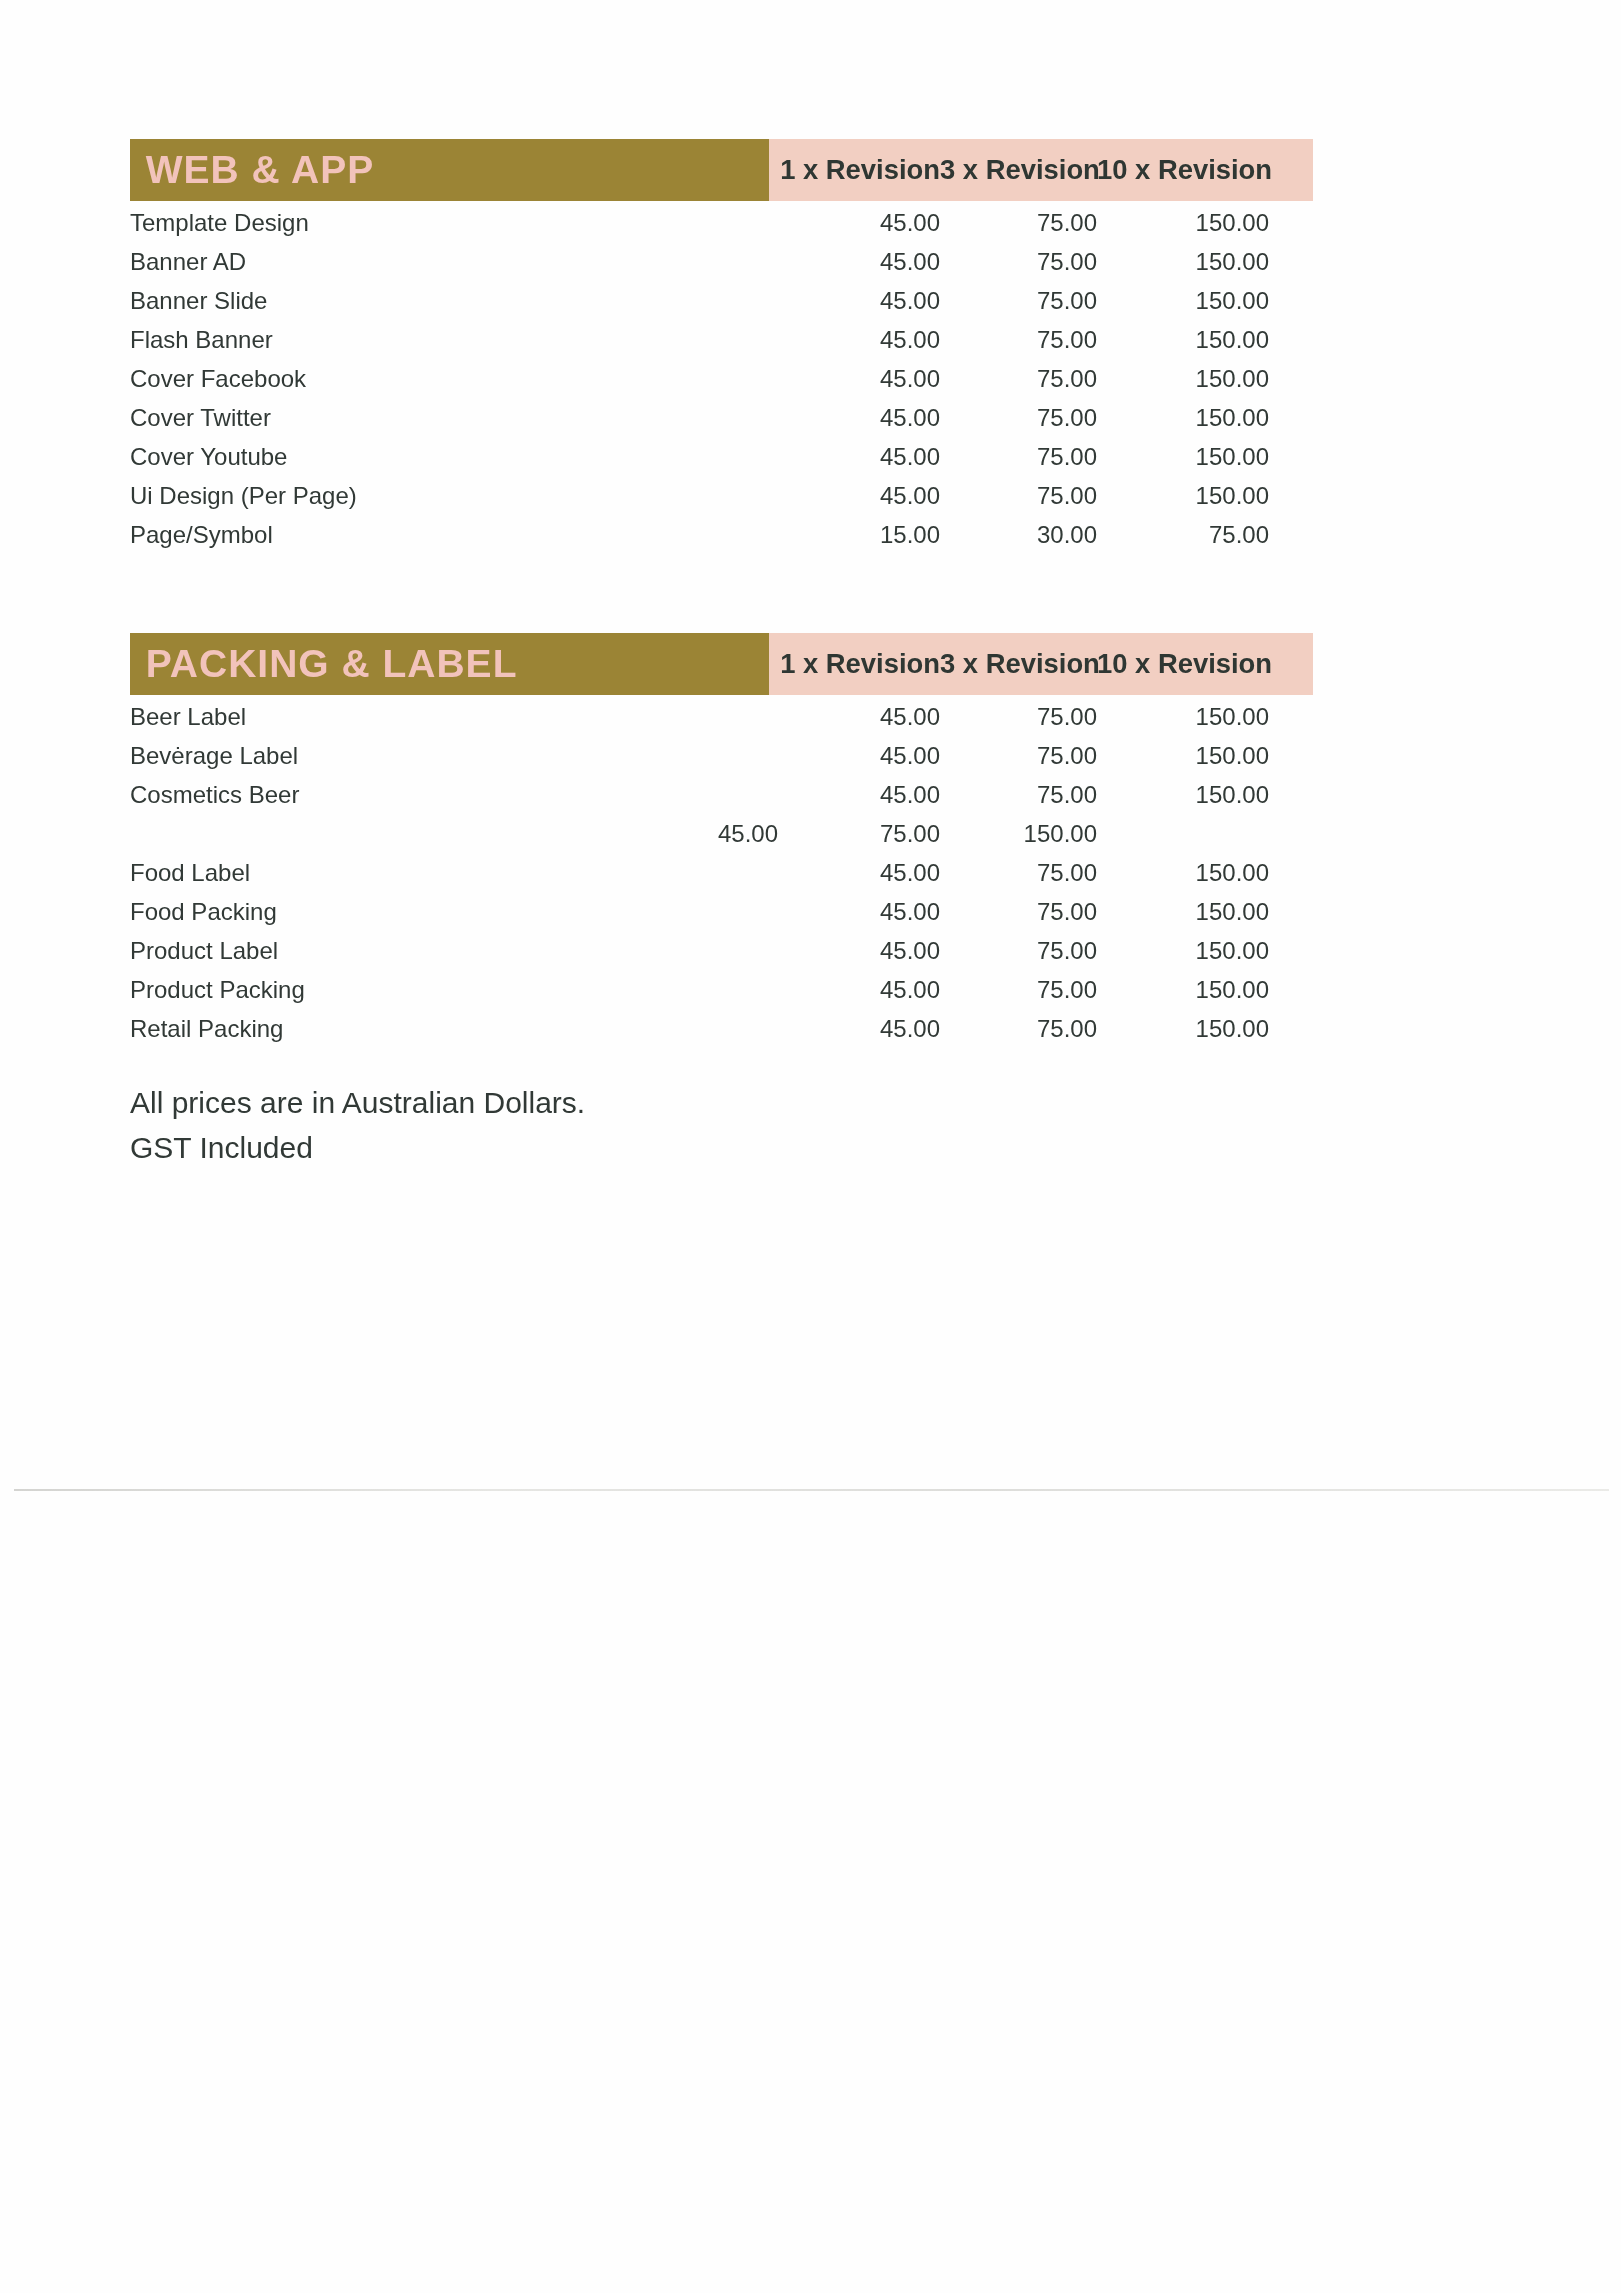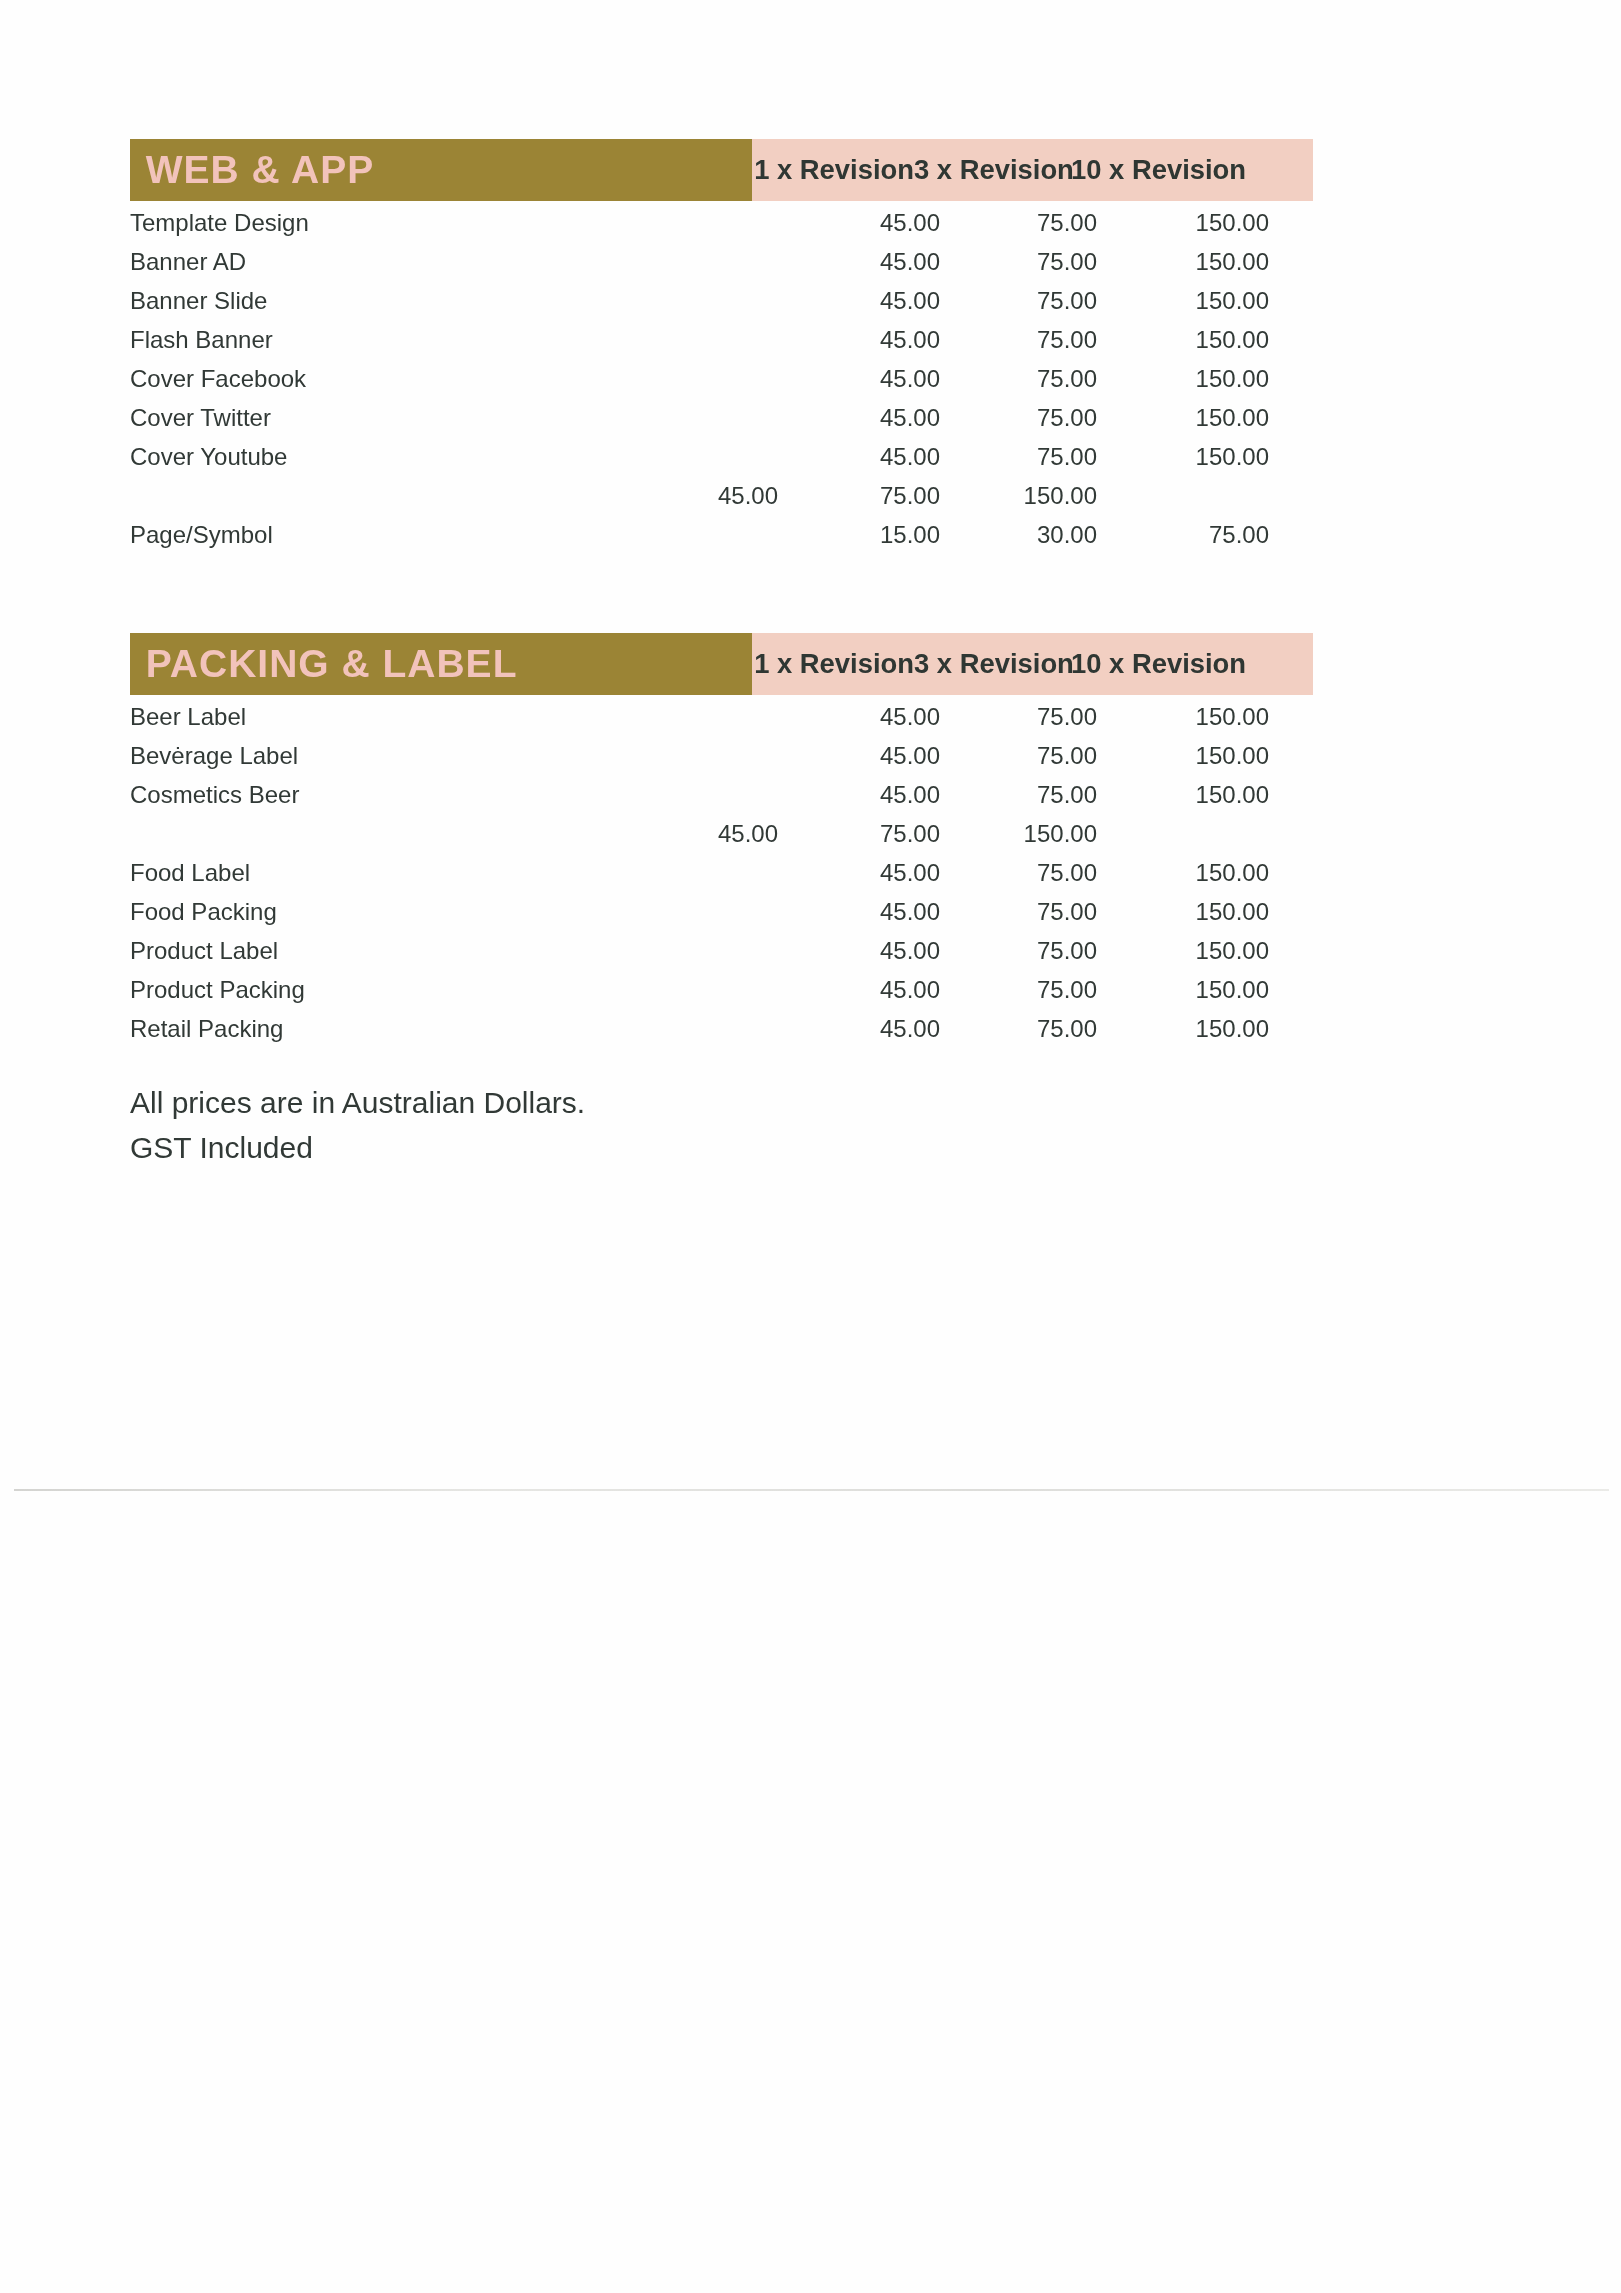--- a/index.html
+++ b/index.html
@@ -40,21 +40,21 @@
     align-items: center;
     padding-left: 15.7px;
   }
   .cols-cell {
     flex: 1;
     background: var(--pinkBg, #F2CFC2);
     display: grid;
     grid-template-columns: 162px 157px 172px;
     justify-content: end;
     align-items: center;
-    padding-right: 70px;
+    padding-right: 44px;
   }
   .col-h {
     font-size: 27.4px;
     font-weight: bold;
     color: var(--headText, #2F3733);
     text-align: right;
     white-space: nowrap;
   }
 
   .rows { margin-top: 2px; }
@@ -138,20 +138,21 @@
           <span class="val">75.00</span>
           <span class="val">150.00</span>
         </div>
         <div class="row">
           <span class="label">Cover Youtube</span>
           <span class="val">45.00</span>
           <span class="val">75.00</span>
           <span class="val">150.00</span>
         </div>
         <div class="row">
+          <span class="label">Ui Design (Per Page)</span>
           <span class="val">45.00</span>
           <span class="val">75.00</span>
           <span class="val">150.00</span>
         </div>
         <div class="row">
           <span class="label">Page/Symbol</span>
           <span class="val">15.00</span>
           <span class="val">30.00</span>
           <span class="val">75.00</span>
         </div>

